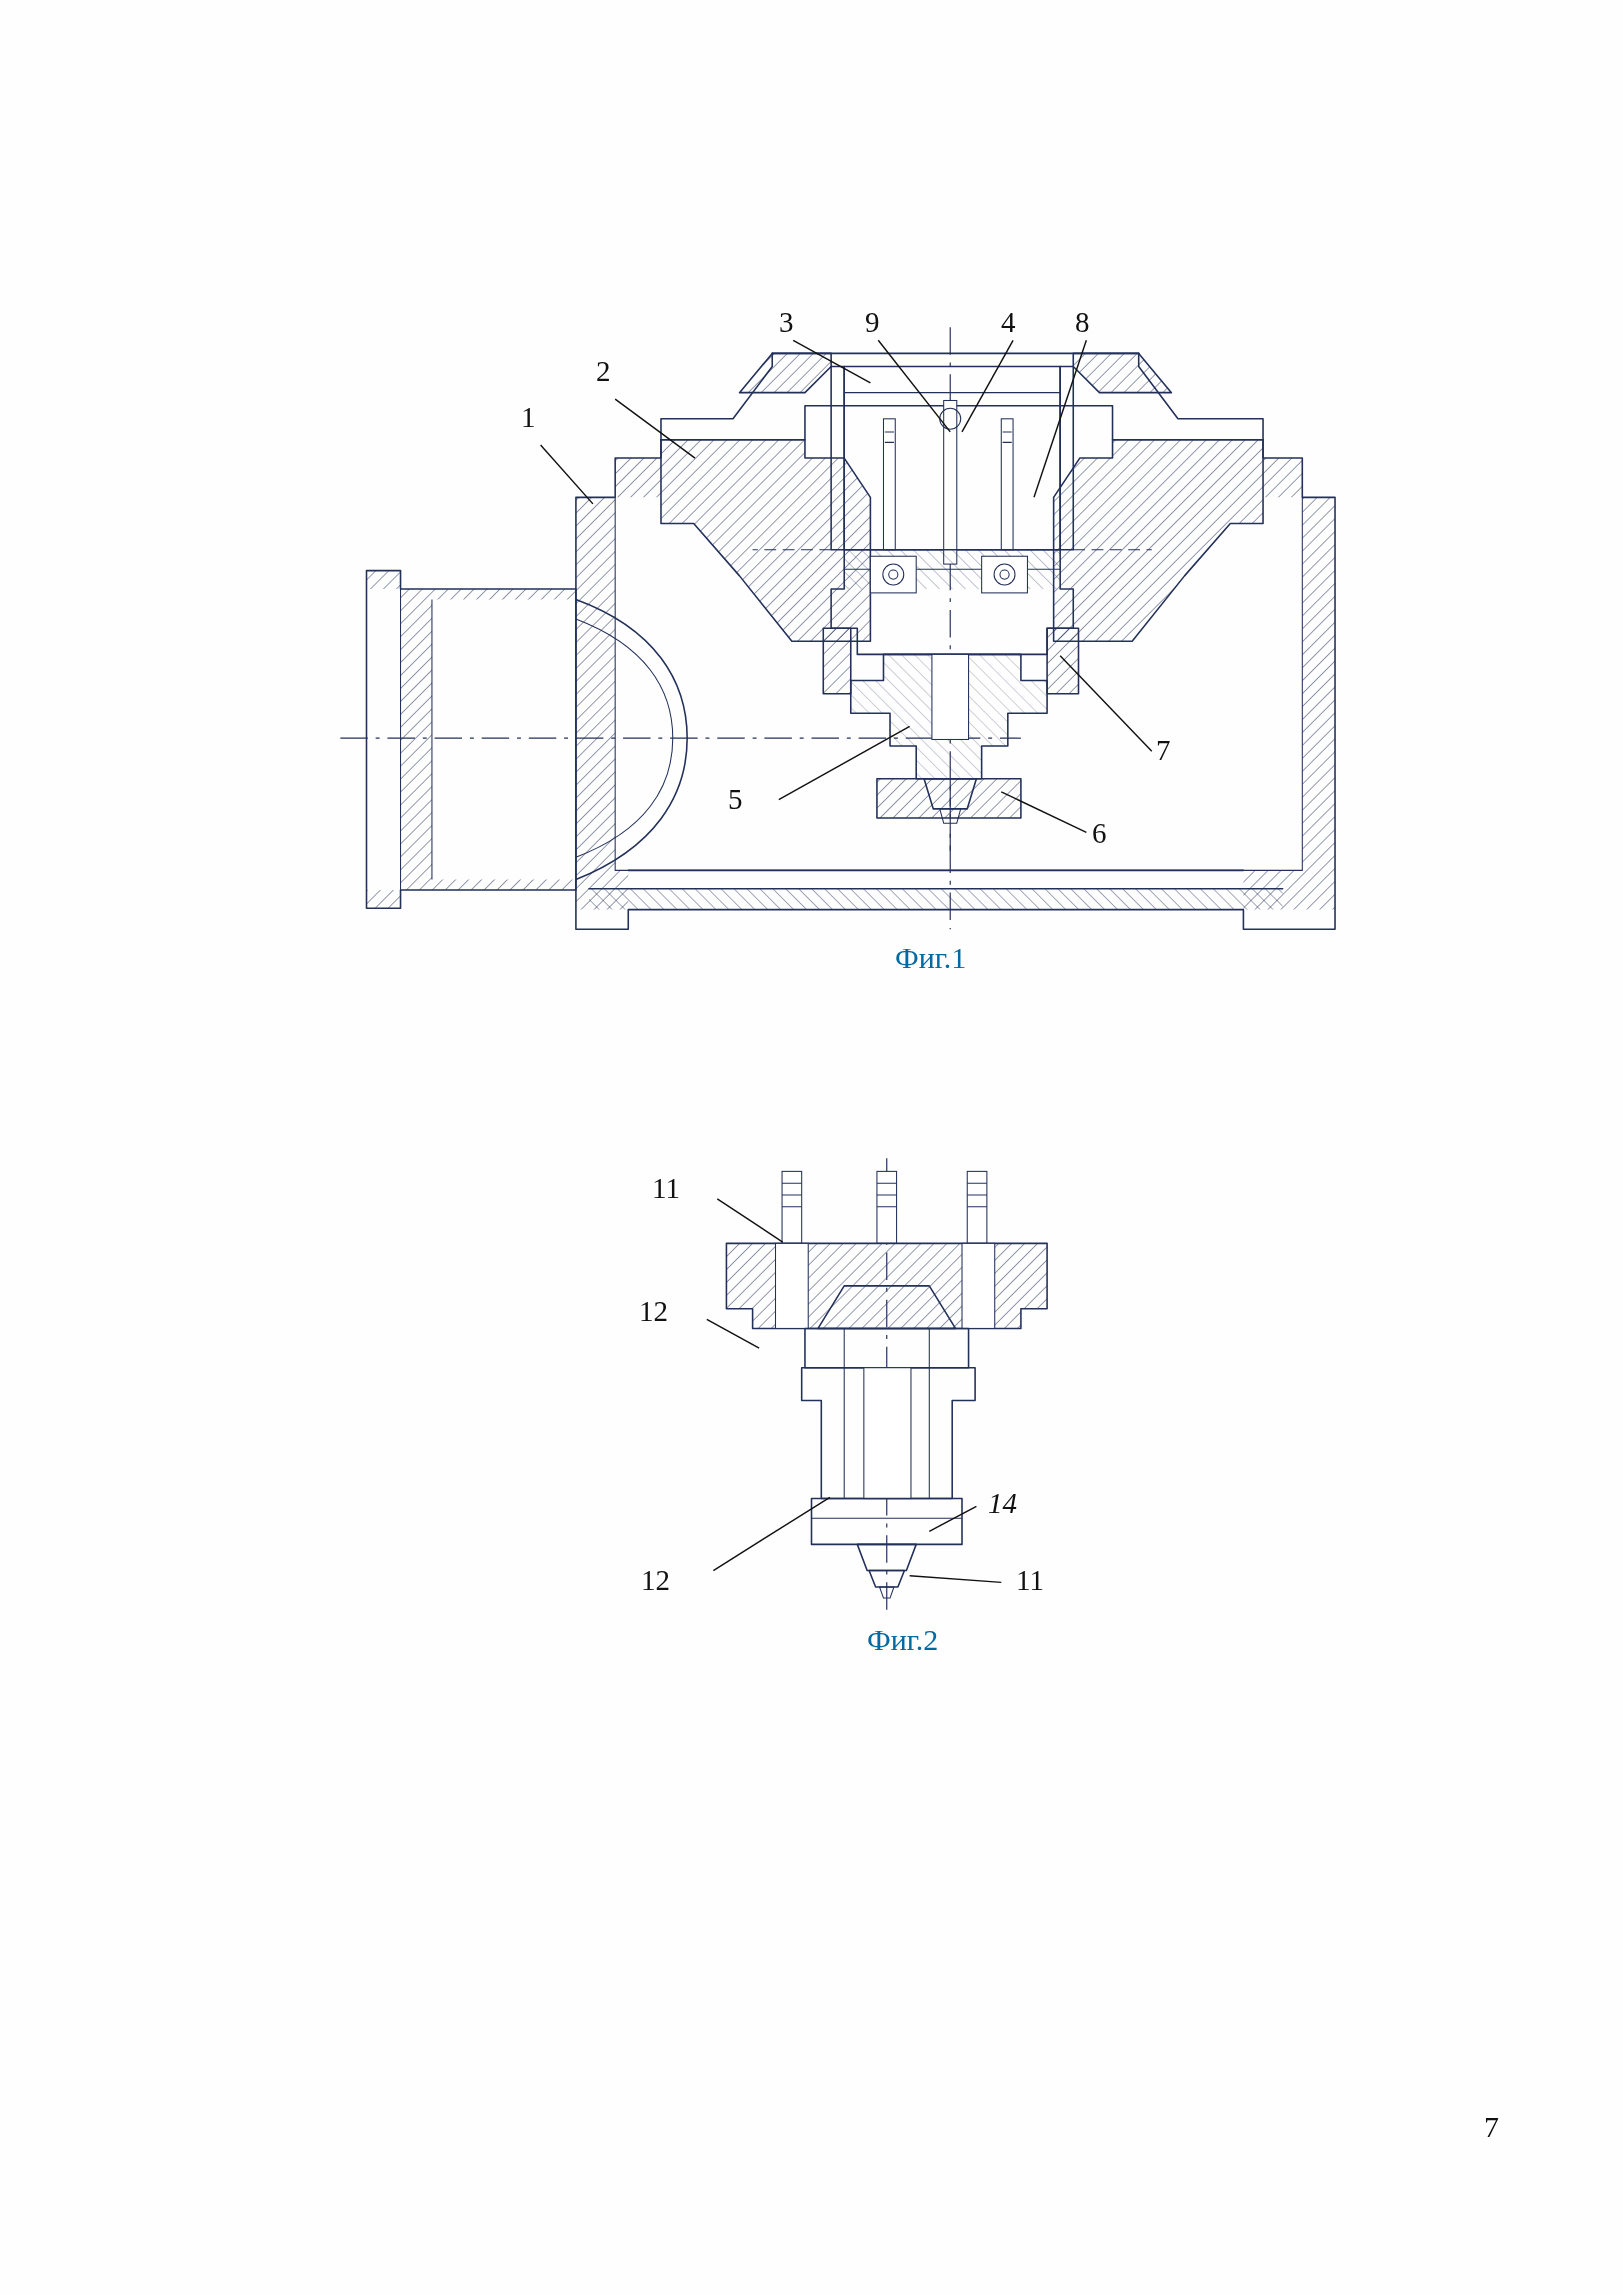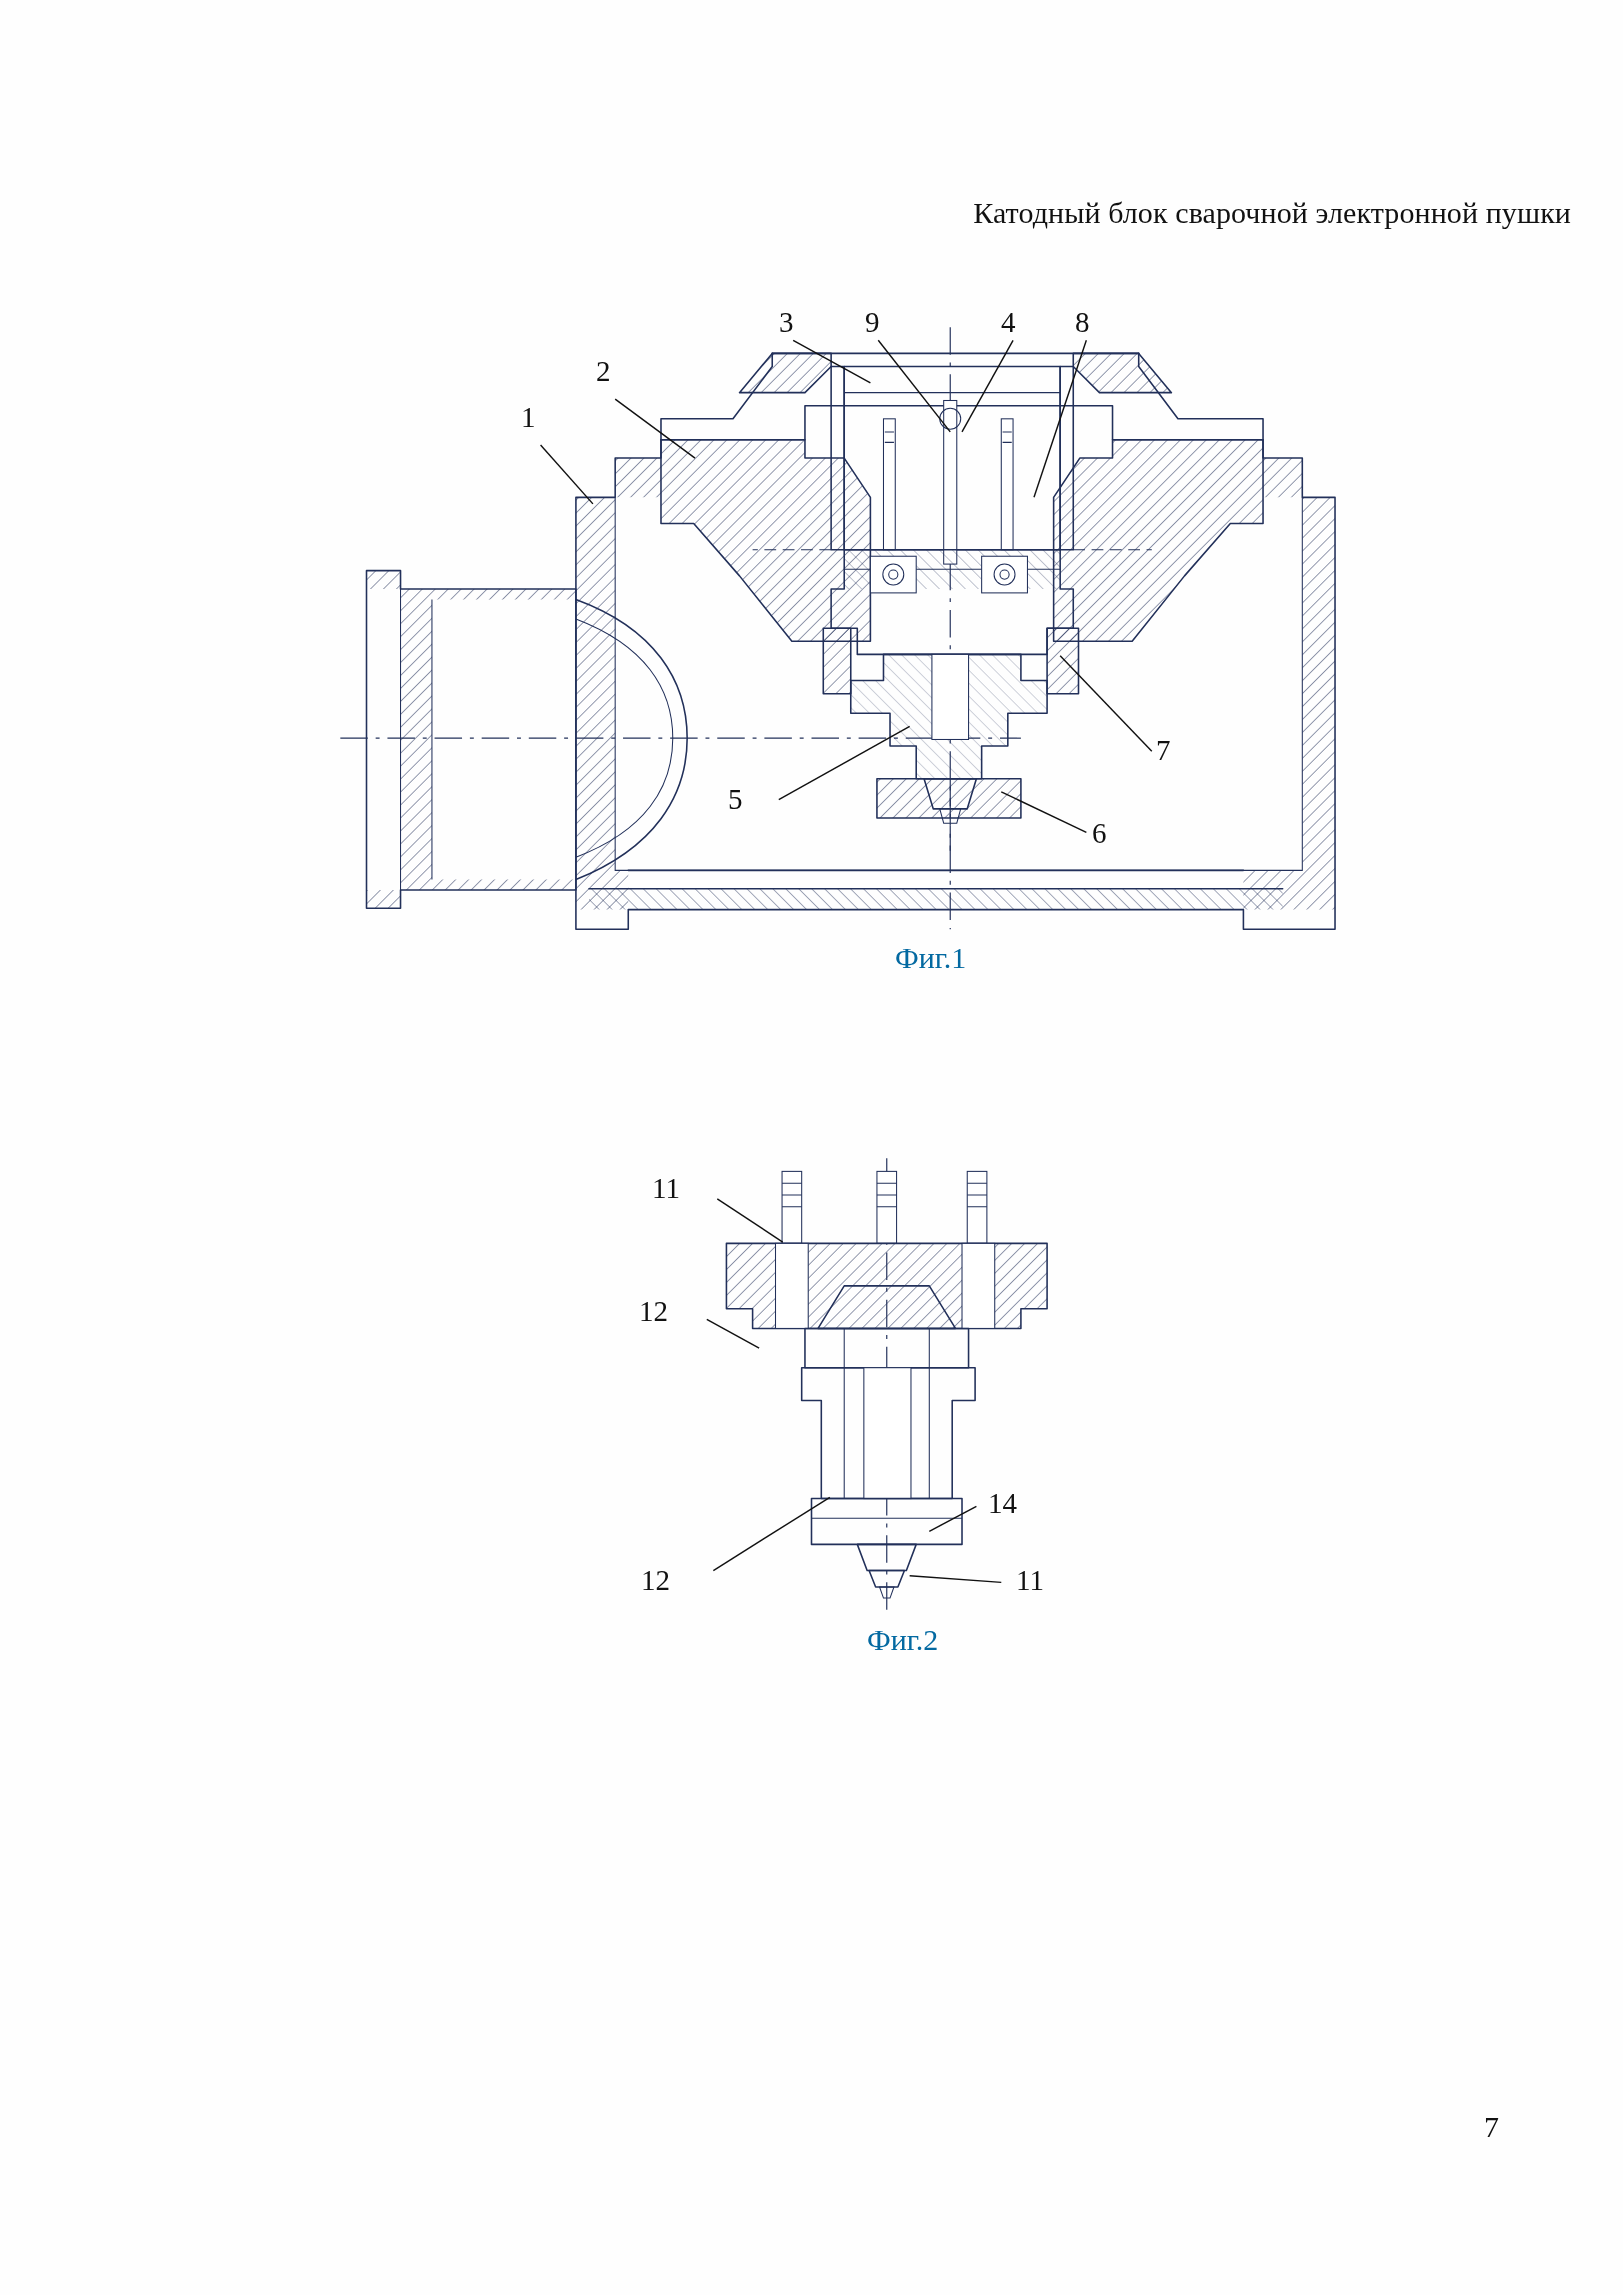--- a/index.html
+++ b/index.html
@@ -83,21 +83,20 @@
     stroke: #22305a;
     stroke-width: 1.8;
     stroke-dasharray: 42 12 6 12;
   }
 </style>
 </head>
 <body>
 
 <div class="page">
 
-  <div class="doc-title">Катодный блок сварочной электронной пушки</div>
 
   <svg class="drawing" viewBox="0 0 2480 3507">
     <defs>
       <pattern id="hatchRight" width="14" height="14" patternTransform="rotate(45)" patternUnits="userSpaceOnUse">
         <line x1="0" y1="0" x2="0" y2="14" stroke="#22305a" stroke-width="1.5"></line>
       </pattern>
       <pattern id="hatchLeft" width="14" height="14" patternTransform="rotate(-45)" patternUnits="userSpaceOnUse">
         <line x1="0" y1="0" x2="0" y2="14" stroke="#22305a" stroke-width="1.5"></line>
       </pattern>
       <pattern id="crossHatch" width="16" height="16" patternUnits="userSpaceOnUse">
@@ -278,20 +277,20 @@
   <div class="ref-num" style="left:1075px; top:306px;">8</div>
   <div class="ref-num" style="left:1156px; top:734px;">7</div>
   <div class="ref-num" style="left:728px; top:783px;">5</div>
   <div class="ref-num" style="left:1092px; top:817px;">6</div>
 
   <div class="fig-caption" style="left:895px; top:941px;">Фиг.1</div>
 
   <div class="ref-num" style="left:652px; top:1172px;">11</div>
   <div class="ref-num" style="left:639px; top:1295px;">12</div>
   <div class="ref-num" style="left:641px; top:1564px;">12</div>
-  <div class="ref-num" style="left:988px; top:1487px;">14</div>
+  <div class="ref-num" style="left:988px; top:1487px;font-style:italic;">14</div>
   <div class="ref-num" style="left:1016px; top:1564px;">11</div>
 
   <div class="fig-caption" style="left:831px; top:1623px;margin-left:36px;">Фиг.2</div>
 
   <div class="page-number">7</div>
 </div>
 
 
 </body></html>

